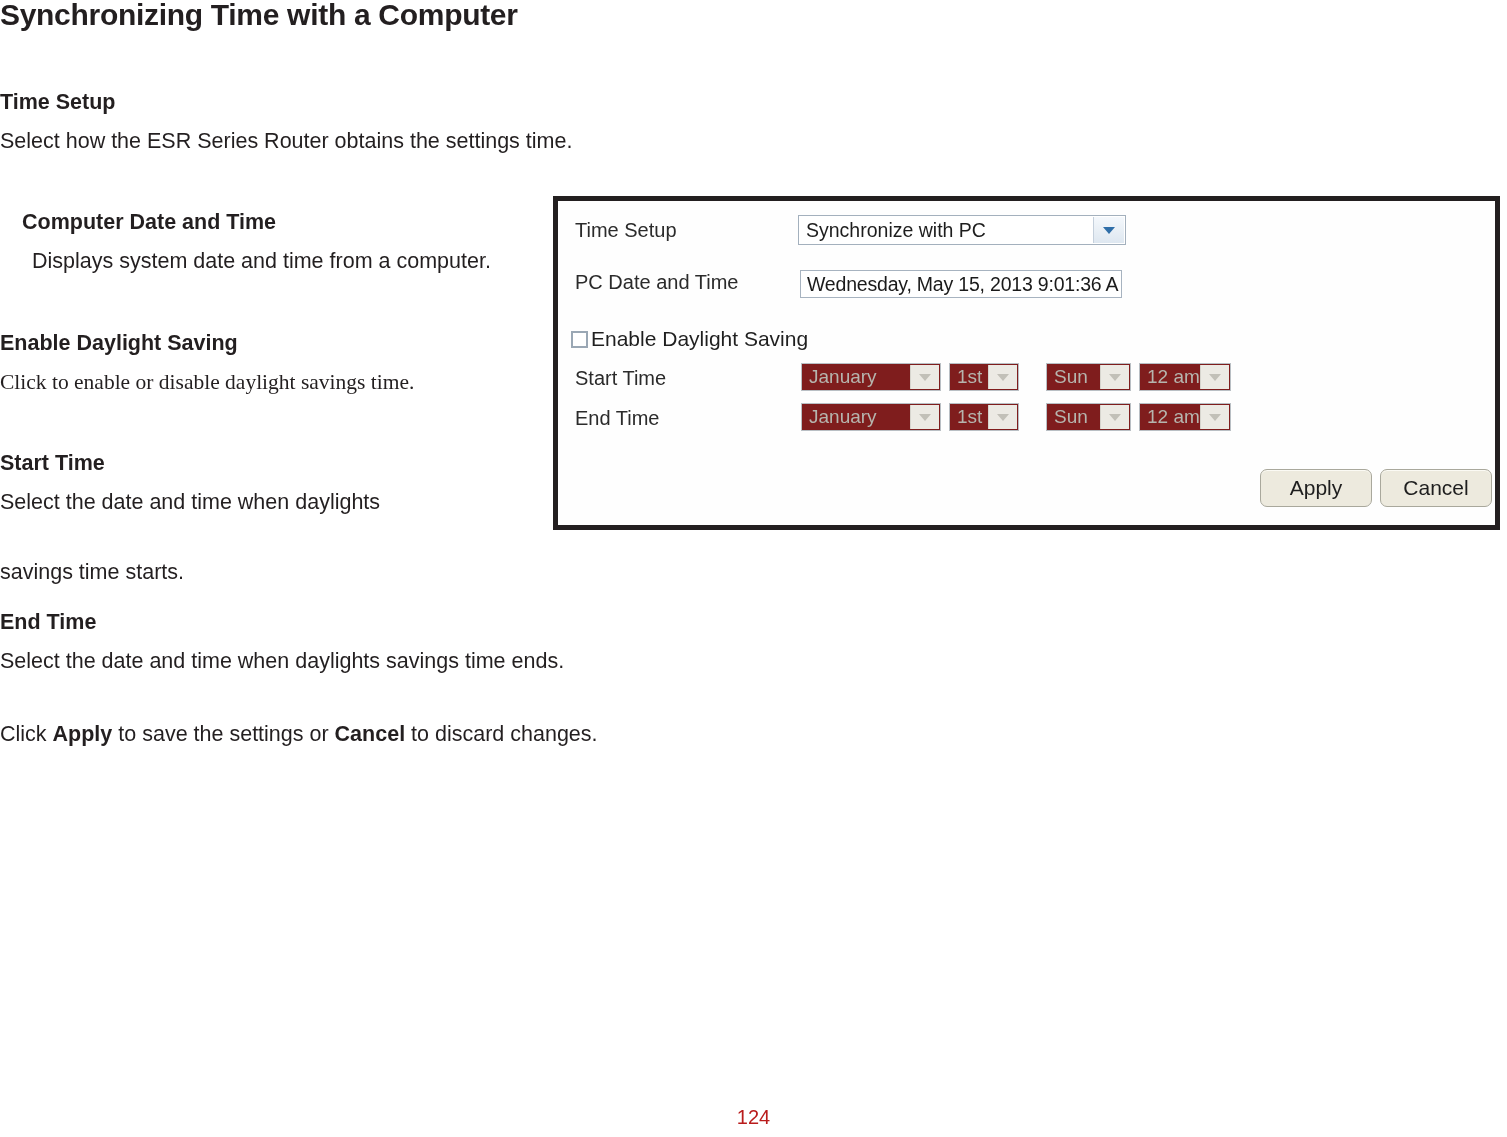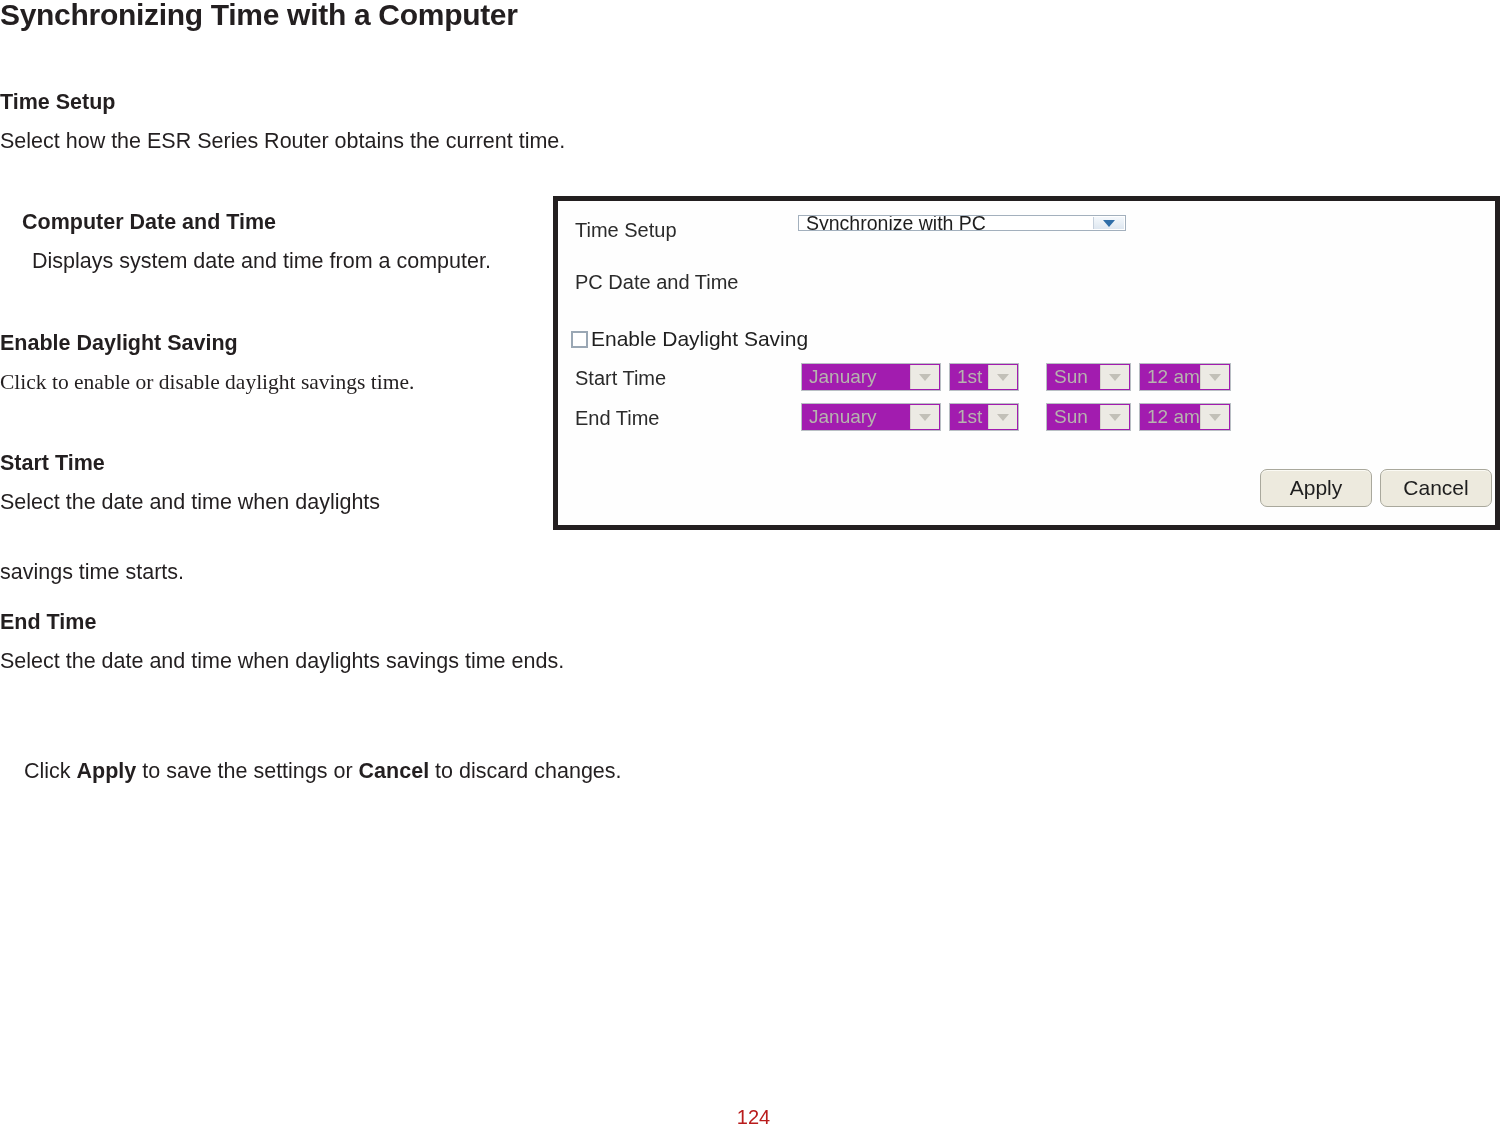--- a/index.html
+++ b/index.html
@@ -114,21 +114,21 @@
     white-space: nowrap;
     overflow: hidden;
     letter-spacing: -0.2px;
   }
 
   
   .sel-dis {
     position: absolute;
     box-sizing: border-box;
     border: 1px solid #b9bfc4;
-    background: #a21caf;
+    background: #7f1d1d;
     display: flex;
     align-items: center;
     font-size: 19px;
     color: #b6b5ae;
     padding-left: 7px;
     white-space: nowrap;
     overflow: hidden;
   }
   .sel-dis .arrow-btn-dis {
     position: absolute;
@@ -194,49 +194,52 @@
     font-size: 20px;
     color: #b91c1c;
   }
 </style>
 </head>
 <body>
 
 <div class="doc-title">Synchronizing Time with a Computer</div>
 
 <div class="para bold" style="top:82px;">Time Setup</div>
-<div class="para" style="top:121px;">Select how the ESR Series Router obtains the current time.</div>
+<div class="para" style="top:121px;">Select how the ESR Series Router obtains the settings time.</div>
 
 <div class="para bold" style="top:202px;padding-left:22px;">Computer Date and Time</div>
 <div class="para" style="top:241px;padding-left:32px;">Displays system date and time from a computer.</div>
 
 <div class="para bold" style="top:323px;">Enable Daylight Saving</div>
 <div class="para" style="top:362px;font-family:Liberation Serif, serif;">Click to enable or disable daylight savings time.</div>
 
 <div class="para bold" style="top:443px;">Start Time</div>
 <div class="para" style="top:482px;">Select the date and time when daylights</div>
 <div class="para" style="top:552px;">savings time starts.</div>
 
 <div class="para bold" style="top:602px;">End Time</div>
 <div class="para" style="top:641px;">Select the date and time when daylights savings time ends.</div>
 
-<div class="para" style="top:751px;margin-left:24px;"><span>Click </span><span class="inline-b">Apply</span><span> to save the settings or </span><span class="inline-b">Cancel</span><span> to discard changes.</span></div>
+<div class="para" style="top:714px;"><span>Click </span><span class="inline-b">Apply</span><span> to save the settings or </span><span class="inline-b">Cancel</span><span> to discard changes.</span></div>
 
 <div class="shot">
   <div class="shot-inner">
 
     <div class="fld-label" style="left:17px; top:18px;">Time Setup</div>
-    <div class="sel" style="left:240px; top:14px; width:328px; height:16px;">
+    <div class="sel" style="left:240px; top:14px; width:328px; height:30px;">
       <span>Synchronize with PC</span>
       <span class="arrow-btn">
           <span class="chev"></span>
         </span>
     </div>
 
     <div class="fld-label" style="left:17px; top:70px;">PC Date and Time</div>
+    <div class="txt" style="left:242px; top:69px; width:322px; height:28px;">
+      <span>Wednesday, May 15, 2013 9:01:36 A</span>
+    </div>
 
     <div class="cb-row" style="left:13px; top:126px;">
       <span class="cb"></span>
       <span class="cb-label">Enable Daylight Saving</span>
     </div>
 
     <div class="fld-label" style="left:17px; top:166px;">Start Time</div>
     <div class="sel-dis" style="left:243px; top:162px; width:140px; height:28px;">
       <span>January</span>
       <span class="arrow-btn-dis">

